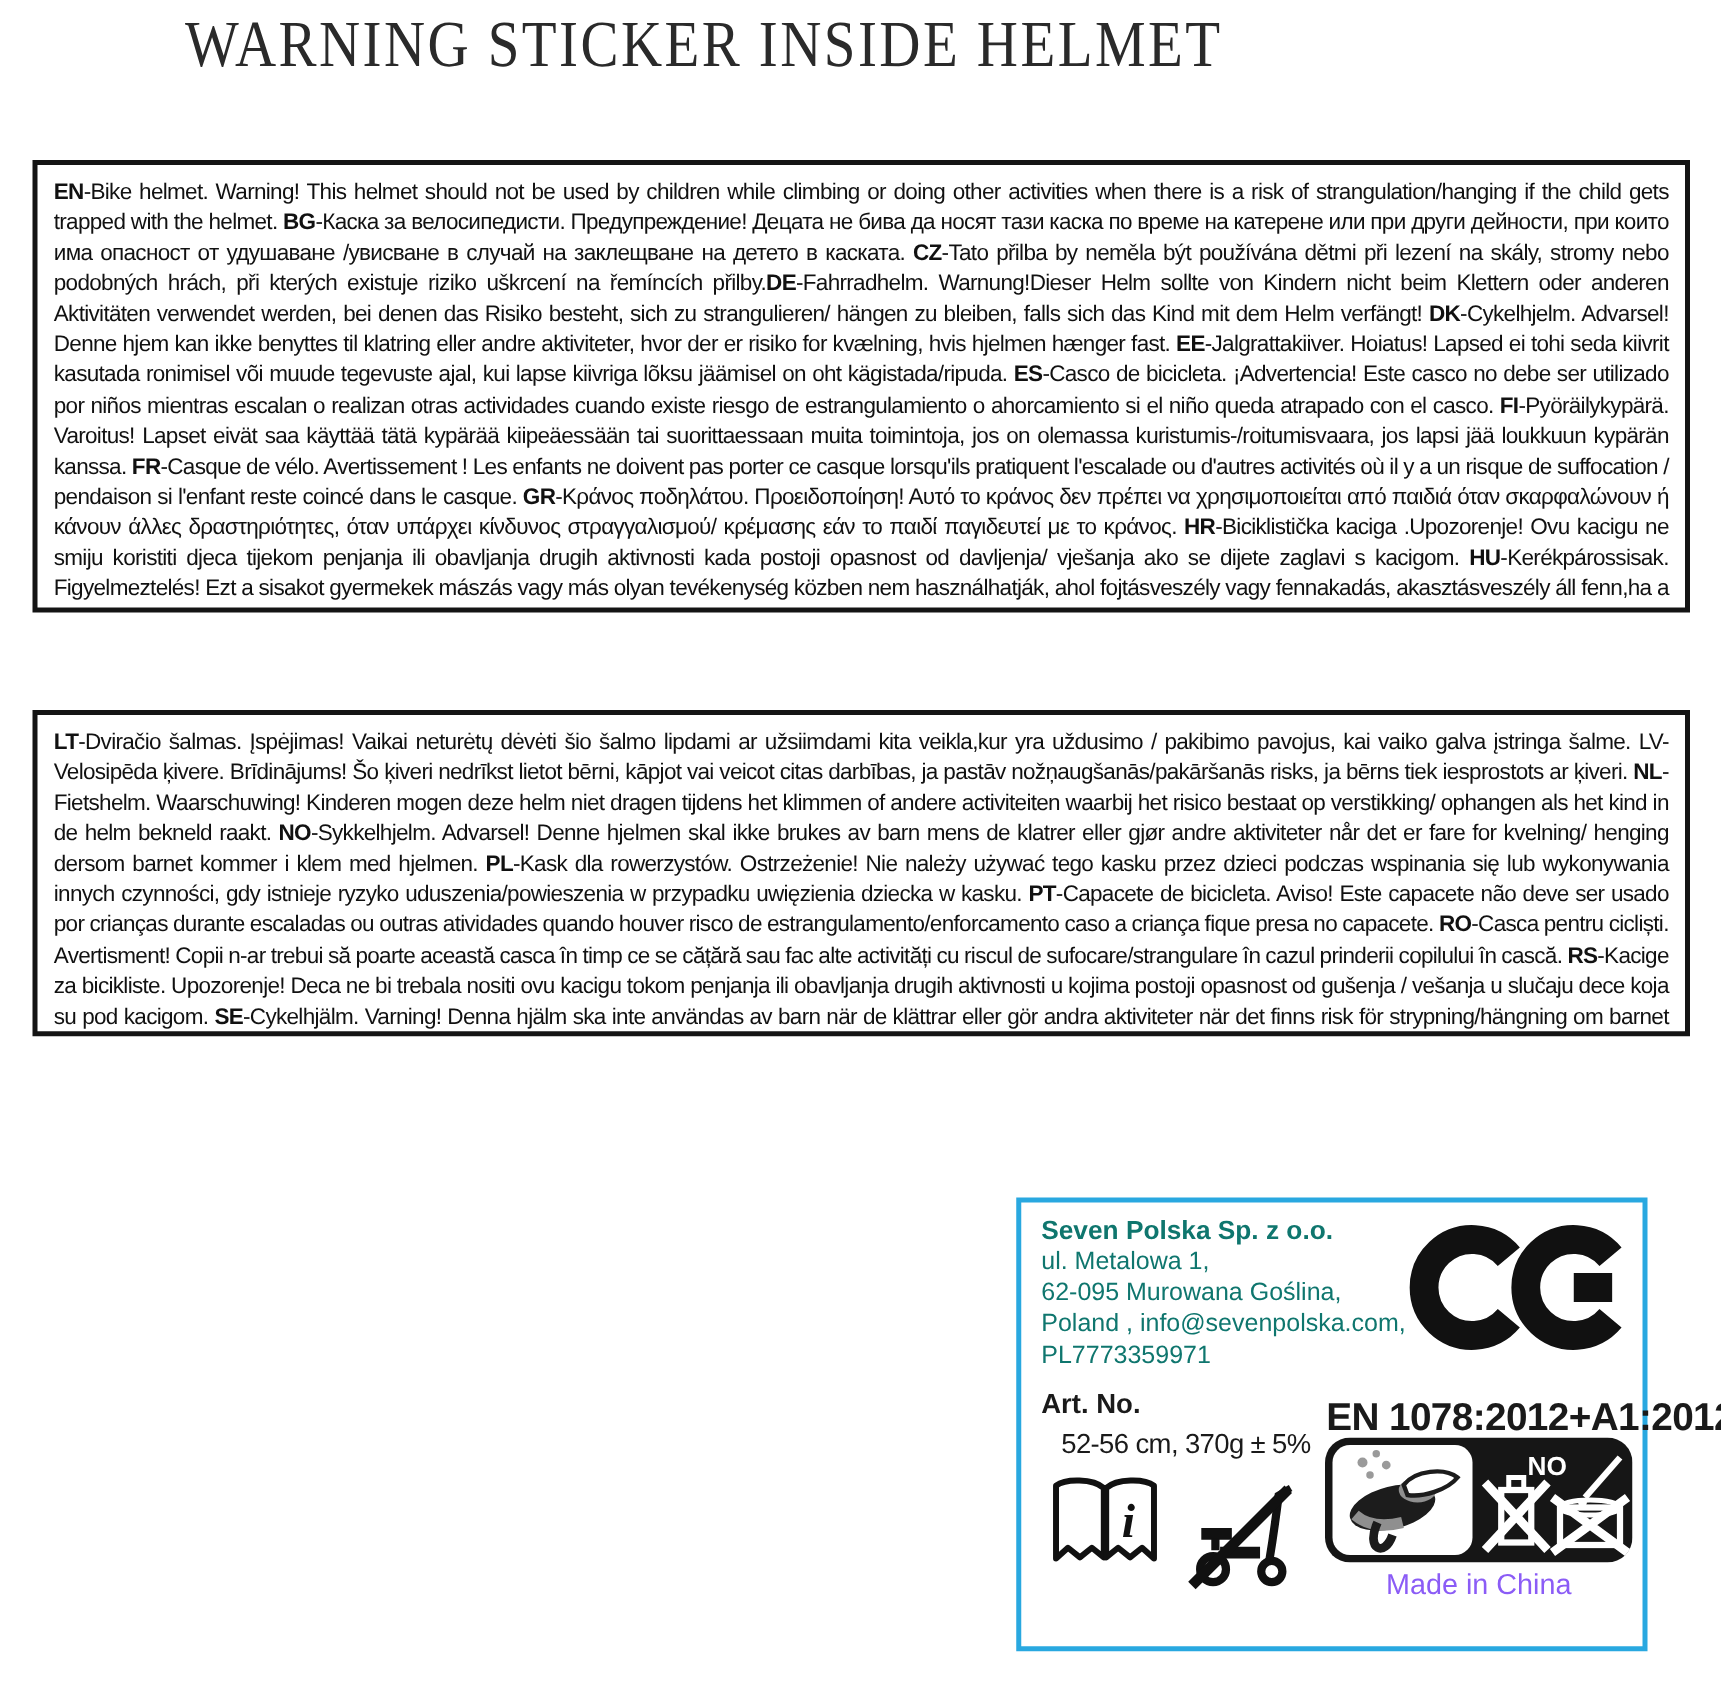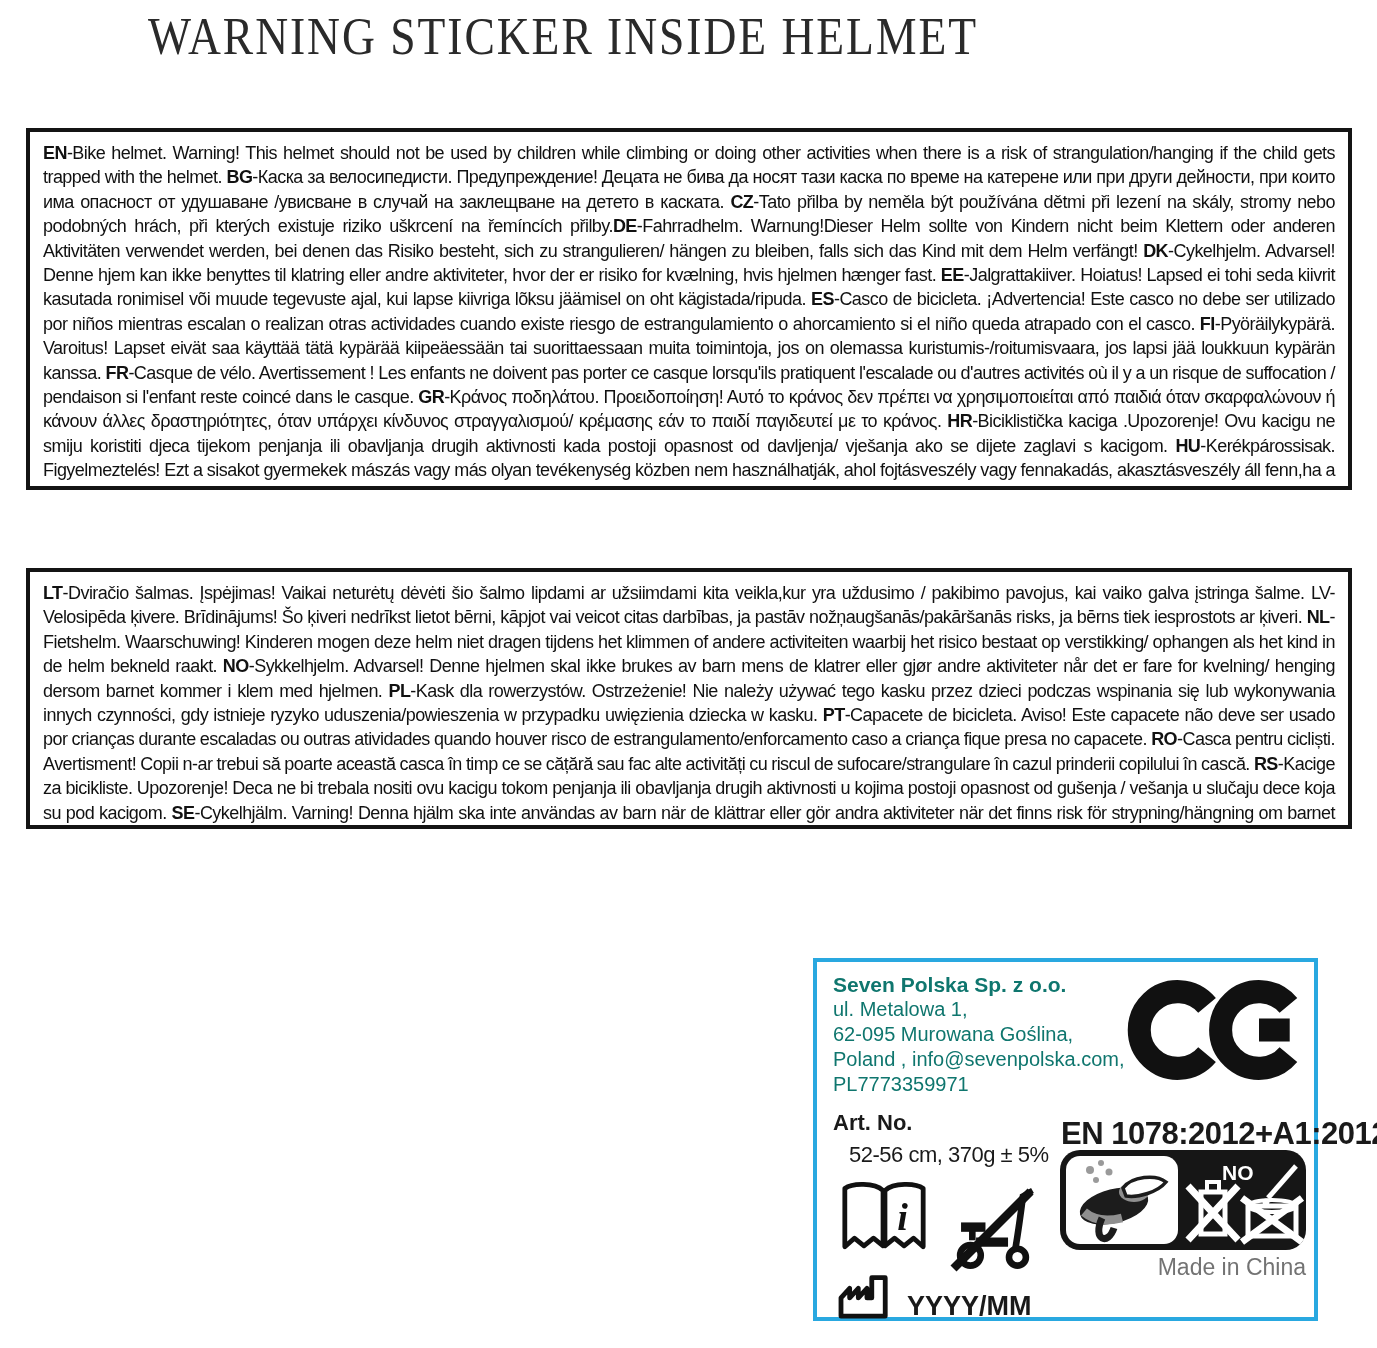--- a/index.html
+++ b/index.html
@@ -32,21 +32,21 @@
     position:absolute;left:813px;top:958px;width:505px;height:363px;
     border:4px solid #29a8e0;background:#fff;box-sizing:border-box;
   }
   .company{position:absolute;left:16px;top:10px;font-size:20px;line-height:25px;color:#0f766e;}
   .company .name{font-weight:700;font-size:21px;}
   .ce{position:absolute;right:12px;top:16px;}
   .artno-label{position:absolute;left:16px;top:148px;font-size:22px;font-weight:700;}
   .artno-value{position:absolute;left:16px;top:180px;font-size:22px;letter-spacing:-0.5px;margin-left:16px;}
   .standard{position:absolute;left:244px;top:154px;font-size:31px;font-weight:700;letter-spacing:-0.5px;white-space:nowrap;}
   .wash{position:absolute;left:243px;top:188px;}
-  .made-in{position:absolute;left:243px;top:292px;width:246px;text-align:right;font-size:23px;color:#737373;}
+  .made-in{position:absolute;left:243px;top:292px;width:246px;text-align:center;font-size:23px;color:#8b5cf6;}
   .book{position:absolute;left:18px;top:216px;}
   .noscooter{position:absolute;left:128px;top:220px;}
   .factory-row{position:absolute;left:18px;top:308px;display:flex;align-items:flex-end;gap:10px;}
   .date-code{font-size:27px;font-weight:700;letter-spacing:0px;padding-bottom:2px;}
 </style>
 </head>
 <body>
 
 <div class="canvas">
 
@@ -126,23 +126,15 @@
         <circle cx="76" cy="80" r="9" fill="none" stroke="#111" stroke-width="7"></circle>
         <path d="M80 16 L92 9" stroke="#111" stroke-width="6"></path>
         <path d="M82 14 C79 38 77 52 74 70" stroke="#111" stroke-width="7" fill="none"></path>
         <path d="M32 64 L66 64" stroke="#111" stroke-width="10"></path>
         <path d="M16 48 L42 48" stroke="#111" stroke-width="10"></path>
         <path d="M28 52 L28 62" stroke="#111" stroke-width="7"></path>
         <path d="M8 92 L90 10" stroke="#111" stroke-width="9"></path>
       </svg>
     </div>
 
-    <div class="factory-row">
-      <span>
-        <svg width="62" height="50" viewBox="0 0 64 52" aria-hidden="true">
-          <path d="M6 48 V29 L15 19 V29 L24 19 V29 L33 19 V29 H38 V8 H52 V48 Z" fill="none" stroke="#111" stroke-width="5" stroke-linejoin="round"></path>
-        </svg>
-      </span>
-      <span class="date-code">YYYY/MM</span>
-    </div>
 
   </div>
 </div>
 
 </body></html>

